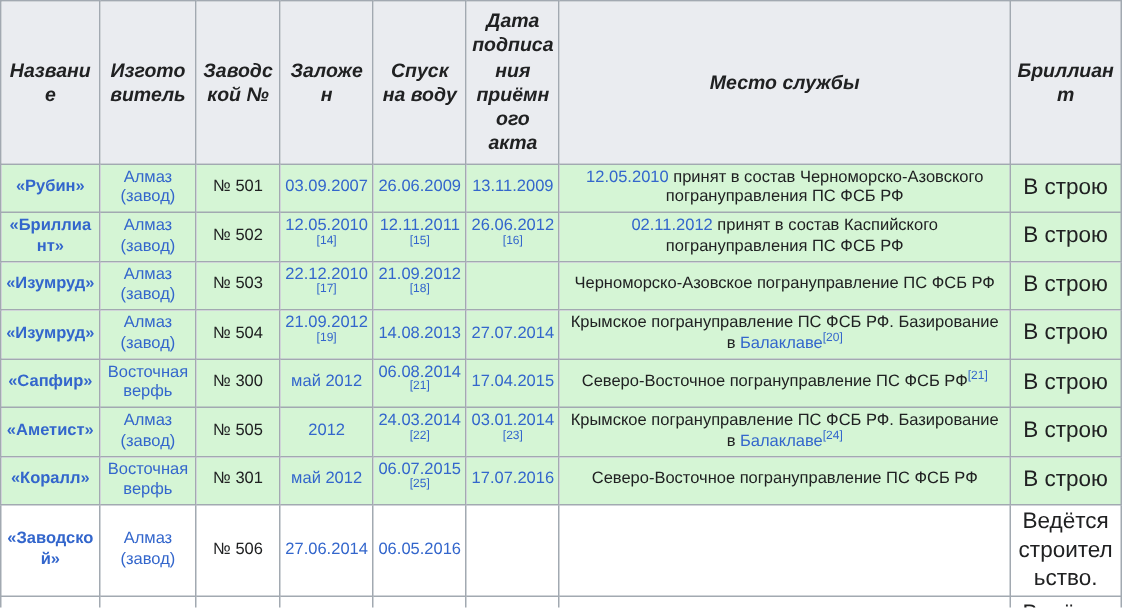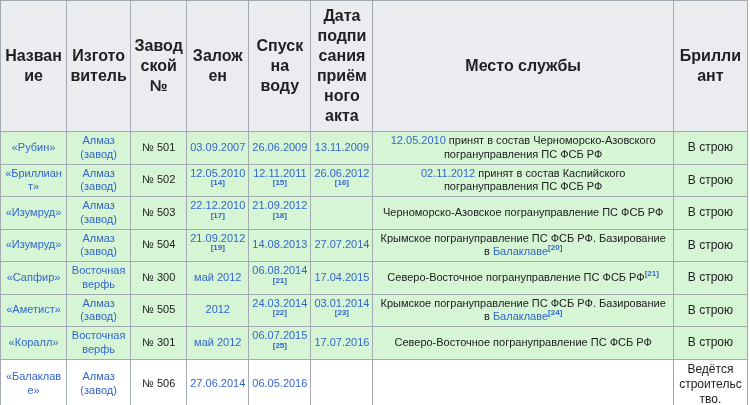--- a/index.html
+++ b/index.html
@@ -29,49 +29,50 @@
     padding: 2px 3px;
     vertical-align: middle;
     text-align: center;
     line-height: 1.25;
     word-wrap: break-word;
     overflow: hidden;
   }
   table.wikitable th {
     background: #eaecf0;
     font-weight: bold;
-    font-size: 16px;
+    font-size: 13px;
     padding: 5px 3px;
+    font-style: italic;
   }
   td.name {
-    font-weight: normal;
+    font-weight: bold;
     text-align: center;
     margin-top: 48px;
   }
   tr.inservice td {
     background: #d5f5d5;
   }
   tr.plain td {
     background: #ffffff;
   }
   a.lnk {
     color: #3366cc;
     text-decoration: none;
   }
   sup {
     font-size: 8px;
     line-height: 0;
     vertical-align: super;
   }
-  sup a.lnk { color: #3366cc; font-weight: bold; }
+  sup a.lnk { color: #3366cc; }
   td.service {
     font-size: 11px;
   }
   td.state {
-    font-size: 12px;
+    font-size: 15px;
   }
 </style>
 </head>
 <body>
 
 <div class="wrap">
   <table class="wikitable">
     <colgroup>
       <col style="width:66px">
       <col style="width:64px">
@@ -159,21 +160,21 @@
           <td class="name"><a class="lnk" href="#">«Коралл»</a></td>
           <td><a class="lnk" href="#">Восточная верфь</a></td>
           <td>№ 301</td>
           <td><a class="lnk" href="#">май 2012</a></td>
           <td><a class="lnk" href="#">06.07.2015</a><sup><a class="lnk" href="#">[25]</a></sup></td>
           <td><a class="lnk" href="#">17.07.2016</a></td>
           <td class="service">Северо-Восточное погрануправление ПС ФСБ РФ</td>
           <td class="state">В строю</td>
         </tr>
         <tr class="plain">
-          <td class="name"><a class="lnk" href="#">«Балаклаве»</a></td>
+          <td class="name"><a class="lnk" href="#">«Заводской»</a></td>
           <td><a class="lnk" href="#">Алмаз (завод)</a></td>
           <td>№ 506</td>
           <td><a class="lnk" href="#">27.06.2014</a></td>
           <td><a class="lnk" href="#">06.05.2016</a></td>
           <td></td>
           <td class="service"></td>
           <td class="state">Ведётся строительство.</td>
         </tr>
         <tr class="plain">
           <td class="name"></td>

